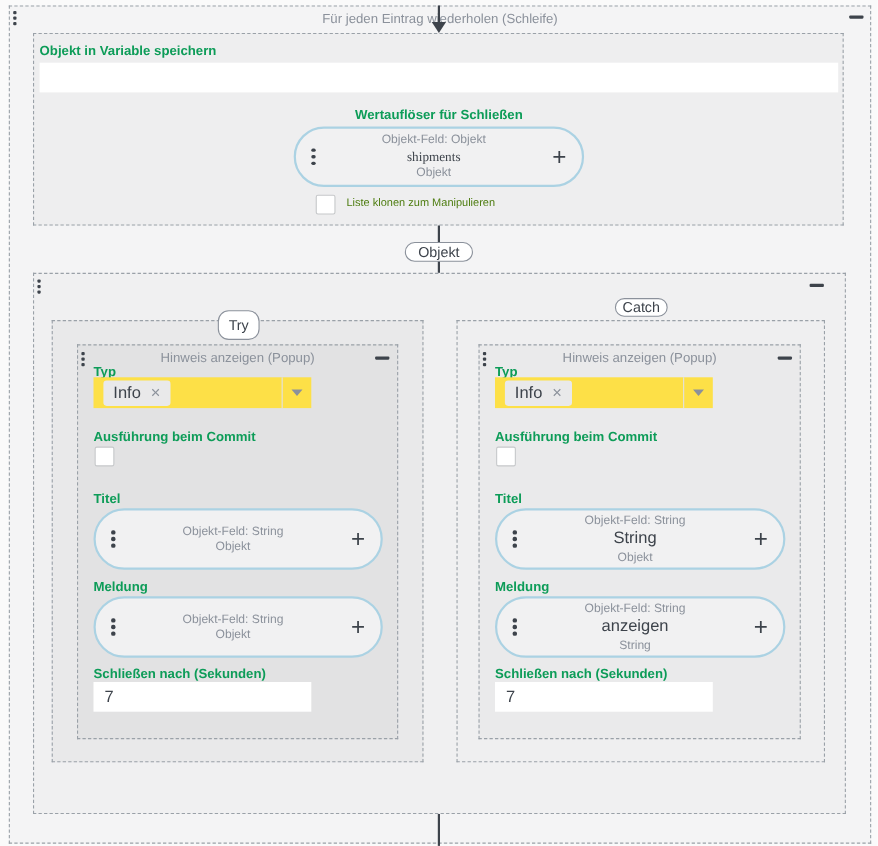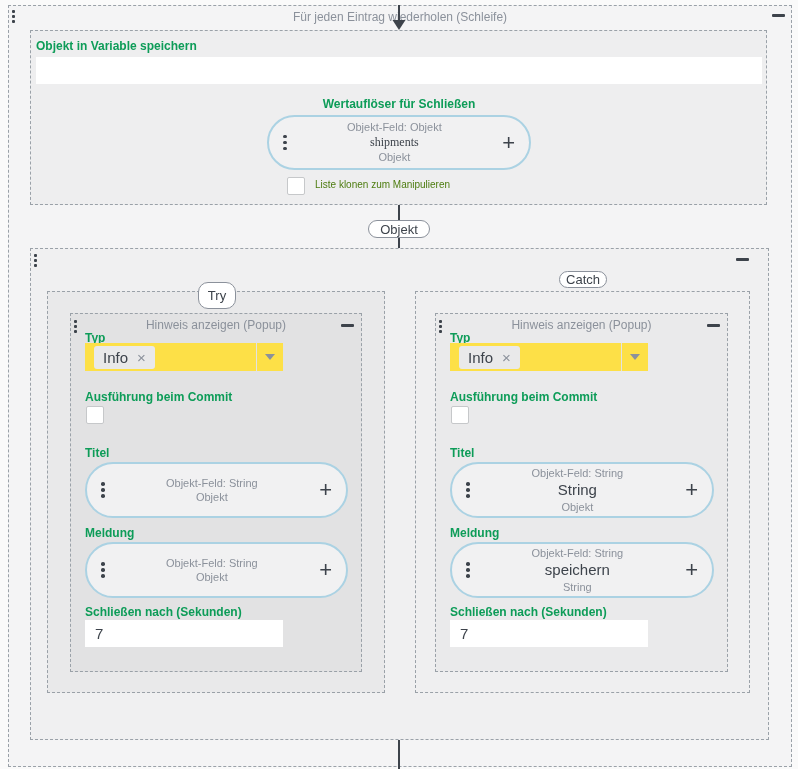--- a/index.html
+++ b/index.html
@@ -228,21 +228,21 @@
 
     <div class="green" style="left:14px;top:212px;">Meldung</div>
     <div class="capsule" style="left:14px;top:228px;width:264px;height:56px;">
       <span class="cdots">
           <i></i>
           <i></i>
           <i></i>
         </span>
       <span class="stack">
         <div class="hint">Objekt-Feld: String</div>
-        <div class="value">speichern</div>
+        <div class="value">anzeigen</div>
         <div class="subtype">String</div>
       </span>
       <span class="plus">+</span>
     </div>
 
     <div class="green" style="left:14px;top:291px;">Schließen nach (Sekunden)</div>
     <input class="tinput" style="left: 14px; top: 306px; width: 198px; height: 27px; position: absolute;" value="7">
   </div>
 
 </div>

